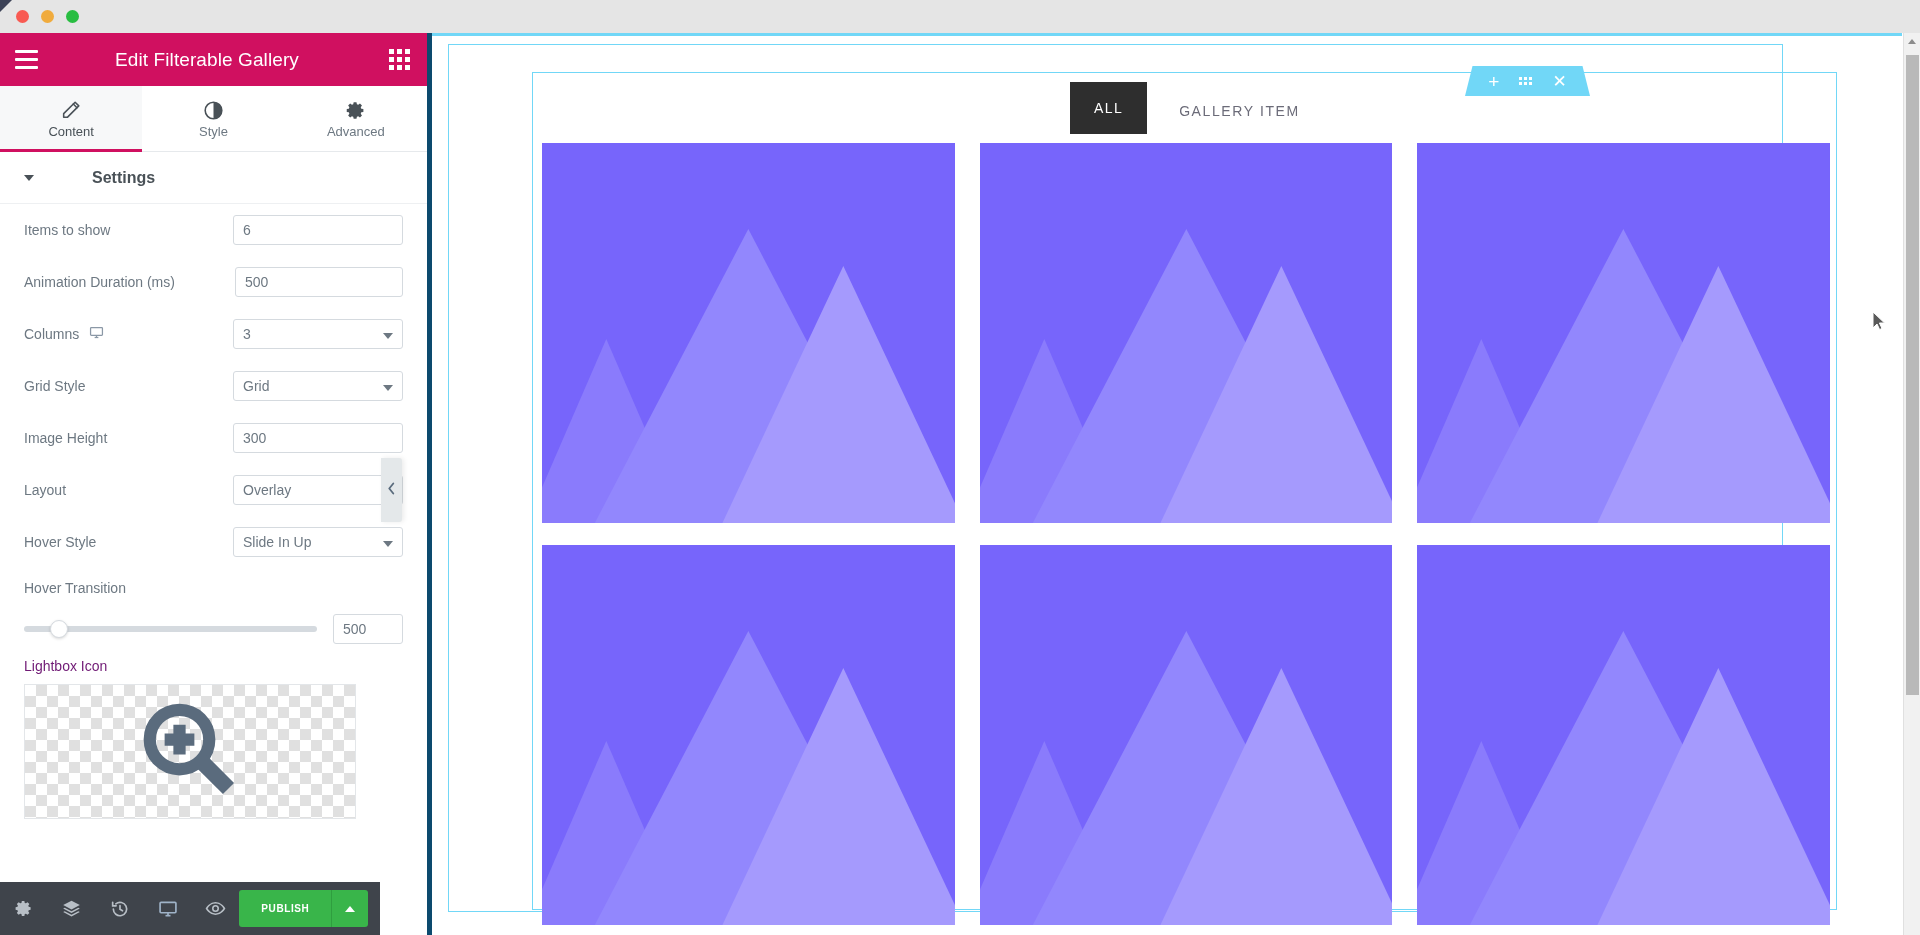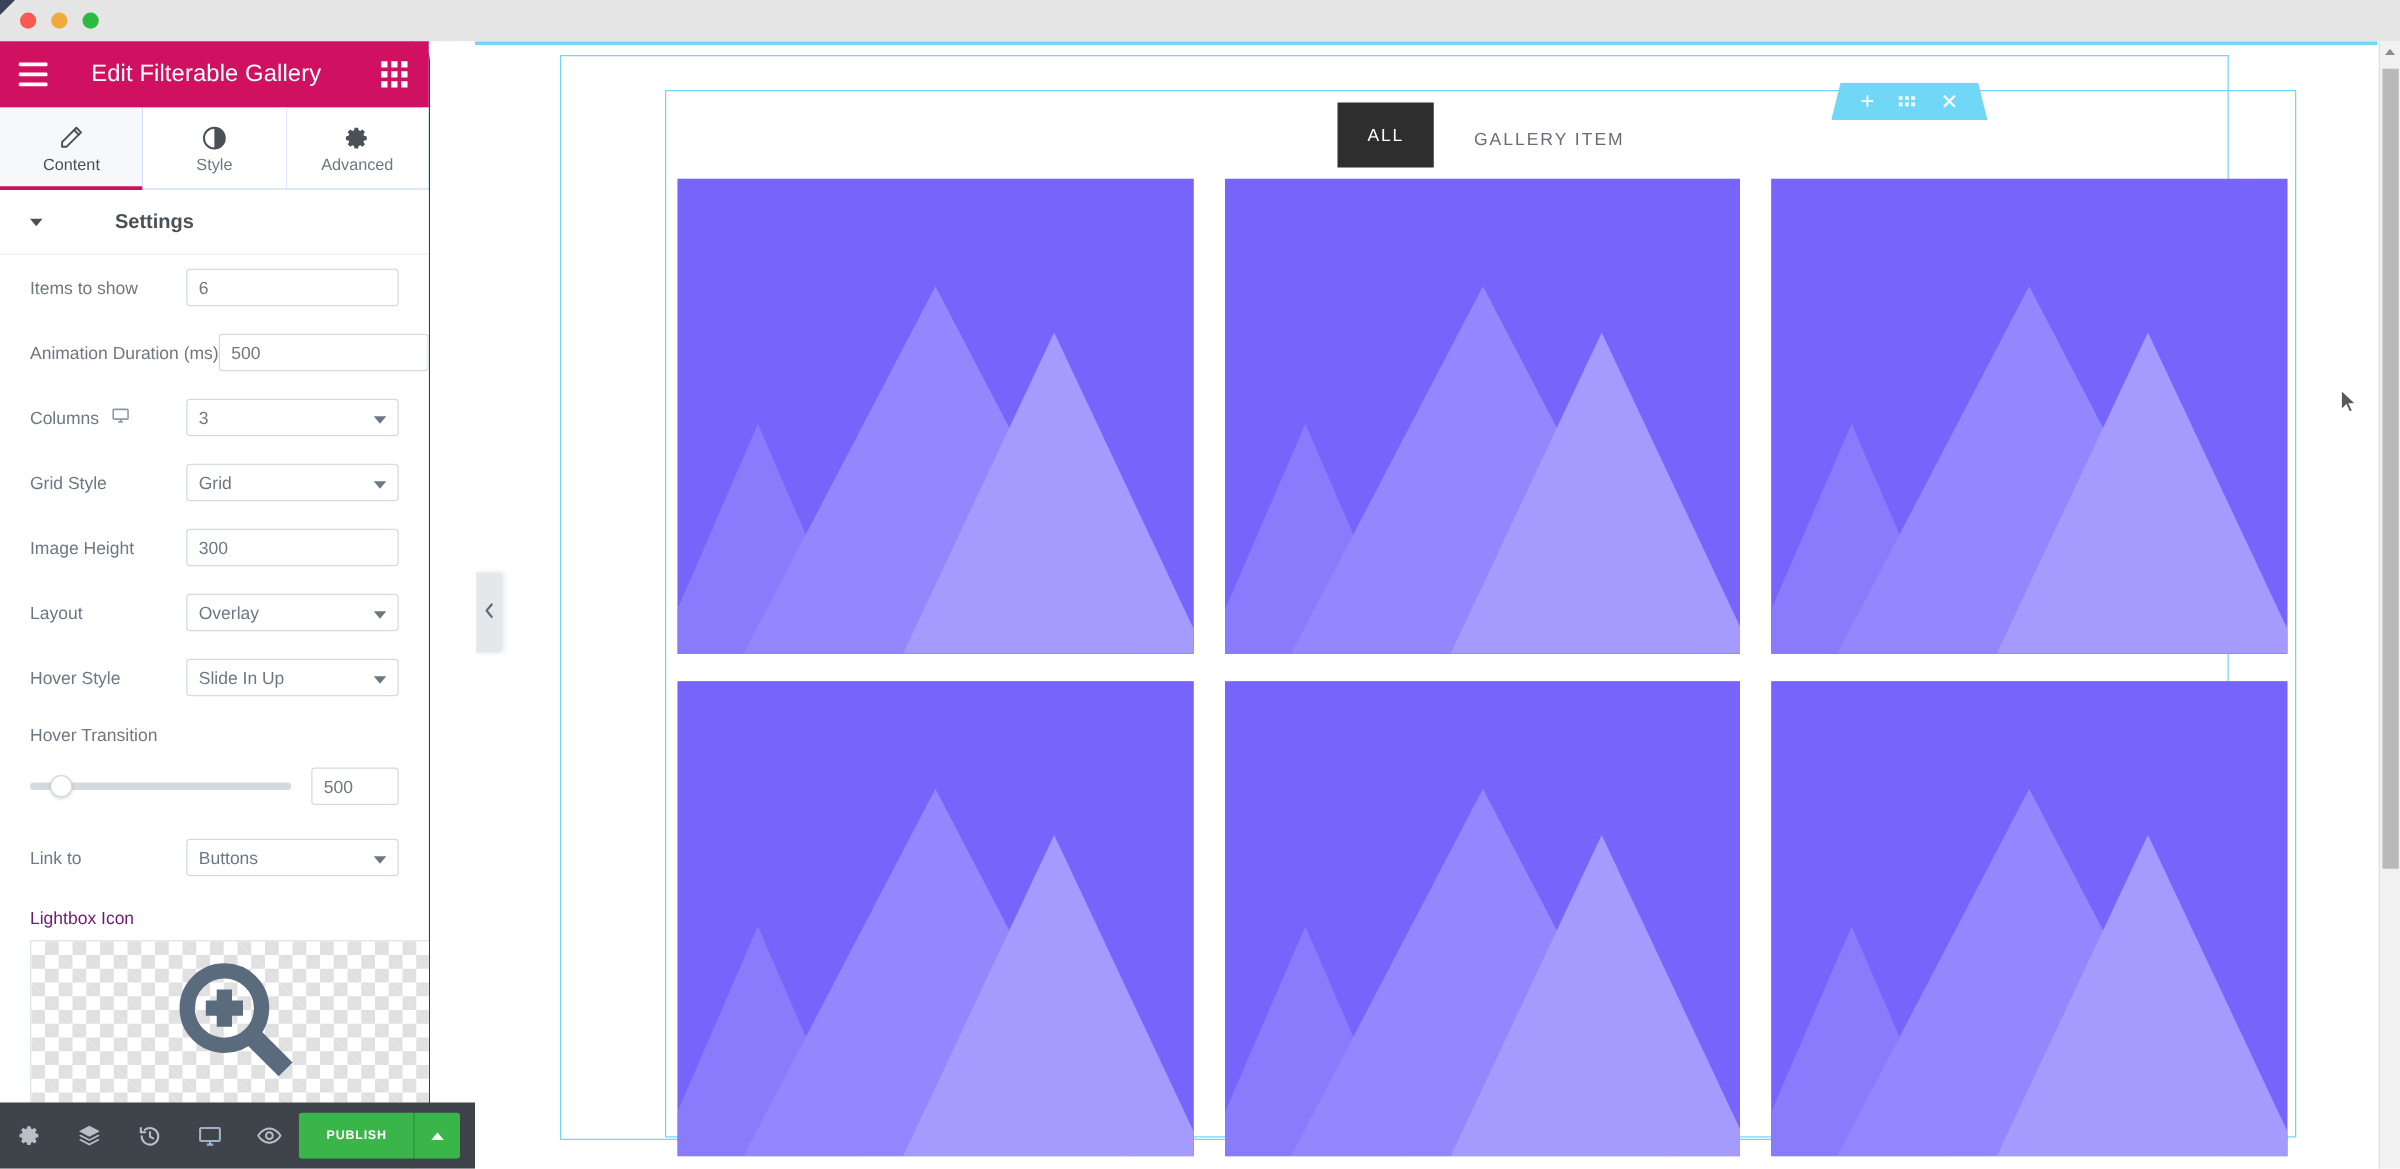--- a/index.html
+++ b/index.html
@@ -23,25 +23,24 @@
     clip-path: polygon(0 0, 100% 0, 0 100%);
   }
   .dot { position: absolute; top: 10px; width: 13px; height: 13px; border-radius: 50%; }
   .dot.red    { left: 16px;  background: #f85a52; }
   .dot.yellow { left: 41px;  background: #f0ab3d; }
   .dot.green  { left: 66px;  background: #28bd41; }
 
   
   #panel {
     position: absolute; left: 0; top: 33px;
-    width: 344px; height: 902px;
+    width: 432px; height: 902px;
     background: #ffffff;
-    border-right: 1px solid #0c4a6e;
+    border-right: 5px solid #0c4a6e;
     z-index: 40;
-    border-radius: 16px;
   }
   #panel-header {
     position: relative;
     height: 53px;
     background: #d01060;
     display: flex; align-items: center;
   }
   #panel-header .menu-btn {
     width: 53px; height: 53px;
     display: flex; flex-direction: column; align-items: center; justify-content: center;
@@ -59,21 +58,21 @@
     width: 56px; height: 53px;
     display: flex; align-items: center; justify-content: center; cursor: pointer;
   }
   .grid9 { display: grid; grid-template-columns: repeat(3, 5px); grid-template-rows: repeat(3, 5px); gap: 3px; }
   .grid9 i { display: block; background: #fff; }
 
   
   #panel-tabs {
     display: flex; height: 66px;
     border-bottom: 1px solid #e6e9ec;
-    background: #3b82f6;
+    background: #f9a8d4;
   }
   .tab {
     flex: 1; display: flex; flex-direction: column;
     align-items: center; justify-content: center; gap: 4px;
     cursor: pointer; position: relative;
     color: #6d7882; font-size: 13px;
     background: #fff;
   }
   .tab.active { background: #f7f8f9; color: #495157; }
   .tab.active::after {
@@ -464,29 +463,20 @@
       <div class="slider-block">
         <div class="sb-label">Hover Transition</div>
         <div class="slider-row">
           <div class="track">
             <div class="knob" style="left: 12%;"></div>
           </div>
           <input class="txt short" type="text" value="500" style="">
         </div>
       </div>
 
-      <div class="ctl" style="margin-top:16px;">
-        <div class="ctl-label">Link to</div>
-        <div class="ctl-field">
-          <div class="sel">
-            <span>Buttons</span>
-            <span class="arrow"></span>
-          </div>
-        </div>
-      </div>
 
       <div class="lb-wrap">
         <div class="lb-label">Lightbox Icon</div>
         <div class="lb-preview">
           <span>
             <svg width="112" height="112" viewBox="0 0 64 64" fill="none">
               <circle cx="26" cy="26" r="17" stroke="#5a6b7d" stroke-width="7"></circle>
               <path d="M38.5 38.5 L54 54" stroke="#5a6b7d" stroke-width="9" stroke-linecap="butt"></path>
               <path d="M26 17.5v17M17.5 26h17" stroke="#5a6b7d" stroke-width="7" stroke-linecap="butt"></path>
             </svg>

